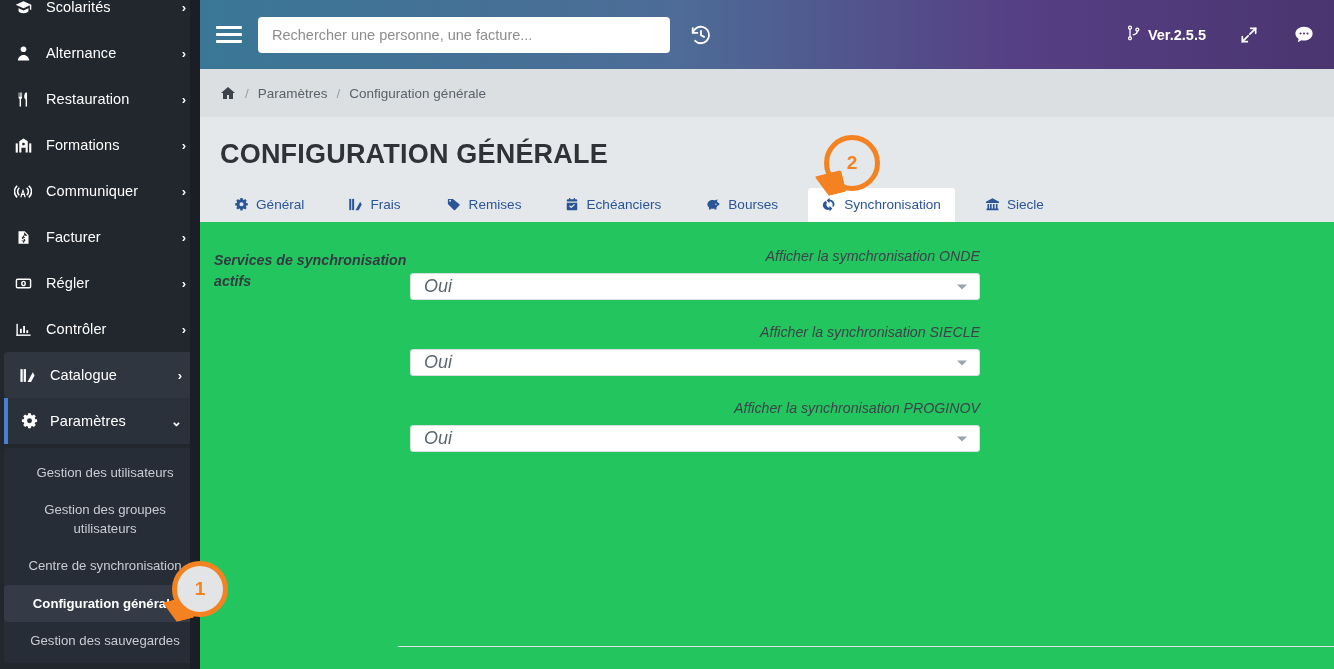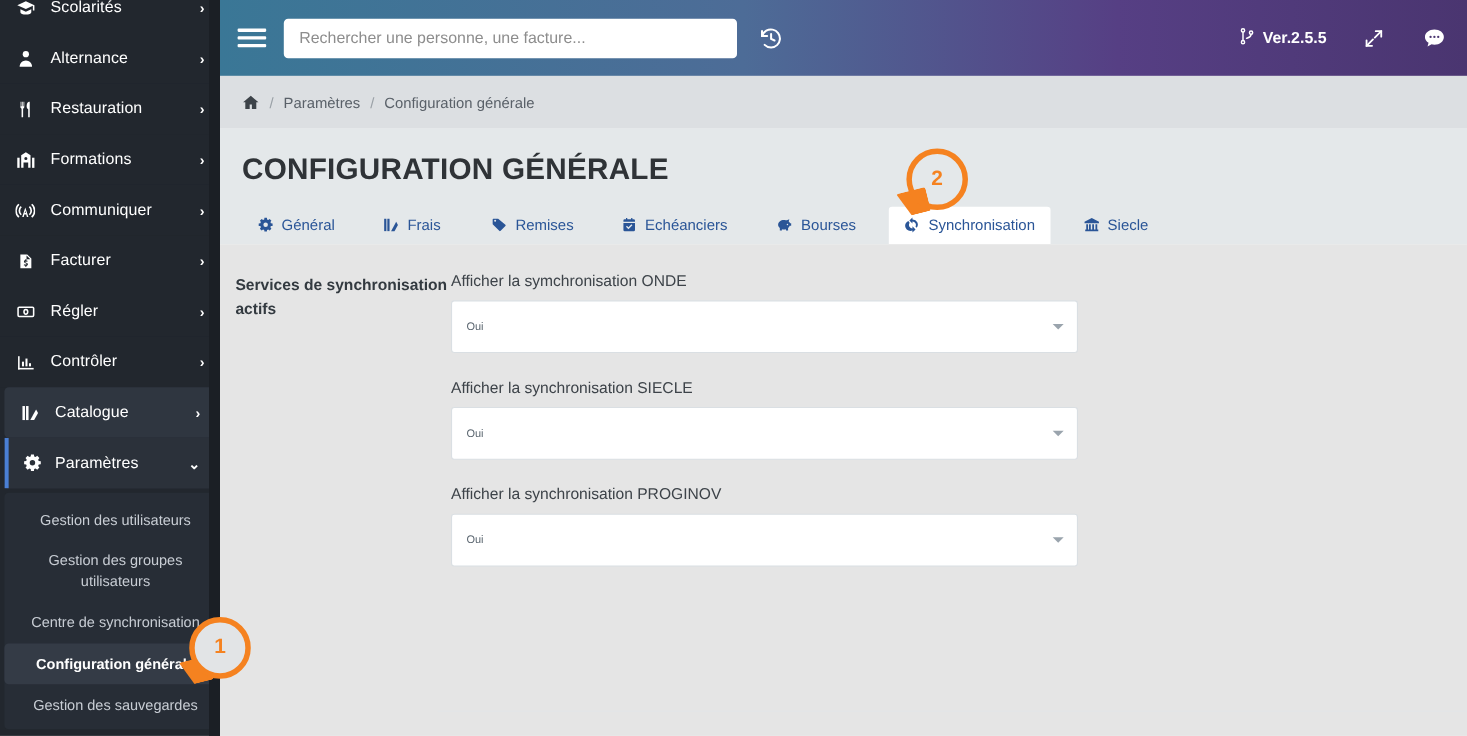--- a/index.html
+++ b/index.html
@@ -162,47 +162,48 @@
     white-space: nowrap;
   }
   .tab.active {
     background: #ffffff;
     color: #2a5597;
   }
   .tab svg { display: block; }
 
   .content {
     flex: 1 1 auto;
-    background: #e5e5e5;
+    background: #22c55e;
     padding: 26px 20px 0 14px;
     overflow: hidden;
     position: relative;
+    font-style: italic;
   }
   .form-row { display: flex; }
   .form-legend {
     width: 196px; flex: 0 0 196px;
     font-size: 14.2px; font-weight: bold; color: #333a40;
     line-height: 1.5;
     padding-top: 2px;
   }
-  .form-fields { flex: 1 1 auto; max-width: 570px; }
+  .form-fields { flex: 1 1 auto; max-width: 570px; text-align: right; }
   .field { margin-bottom: 24px; }
   .field-label {
     font-size: 14.2px; color: #3d4349;
     margin-bottom: 9px;
   }
   .select-box {
     position: relative;
-    height: 48px;
+    height: 27px;
     border: 1px solid #dadfe3;
     border-radius: 3px;
     background: #ffffff;
     display: flex; align-items: center;
     padding: 0 13px;
-    font-size: 10px; color: #5b6670;
+    font-size: 18px; color: #5b6670;
     cursor: pointer;
   }
   .select-box .caret {
     position: absolute; right: 12px; top: 50%;
     transform: translateY(-50%);
     width: 0; height: 0;
     border-left: 5px solid transparent;
     border-right: 5px solid transparent;
     border-top: 5px solid #9aa4ad;
   }

